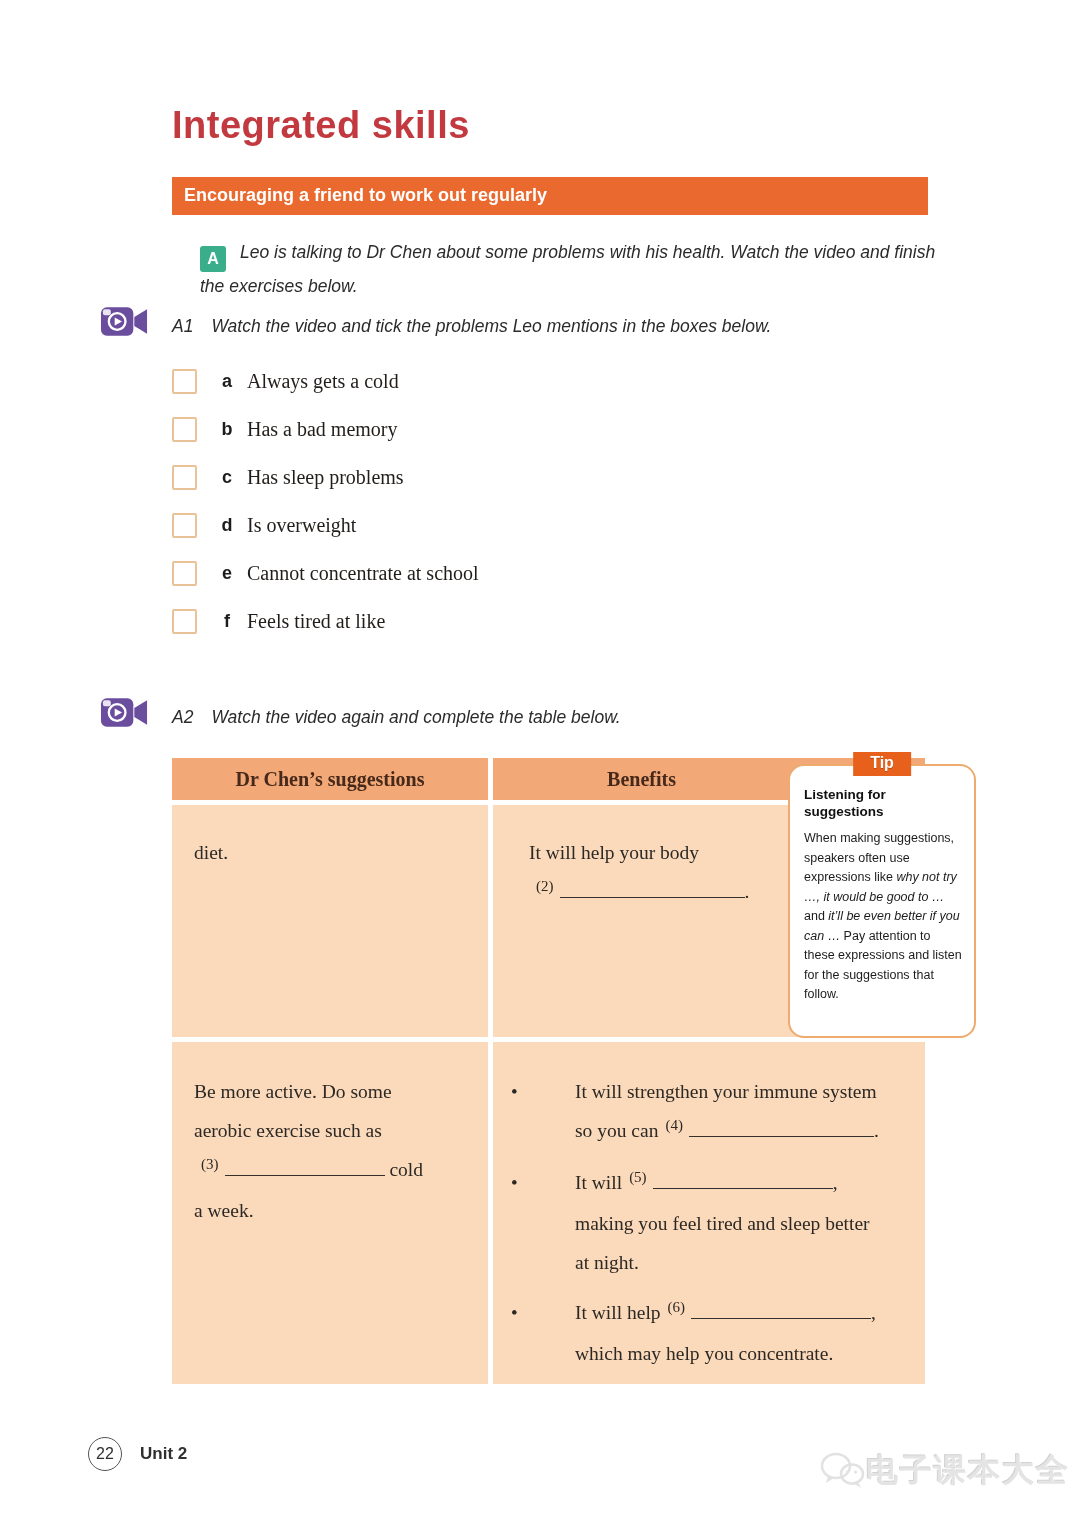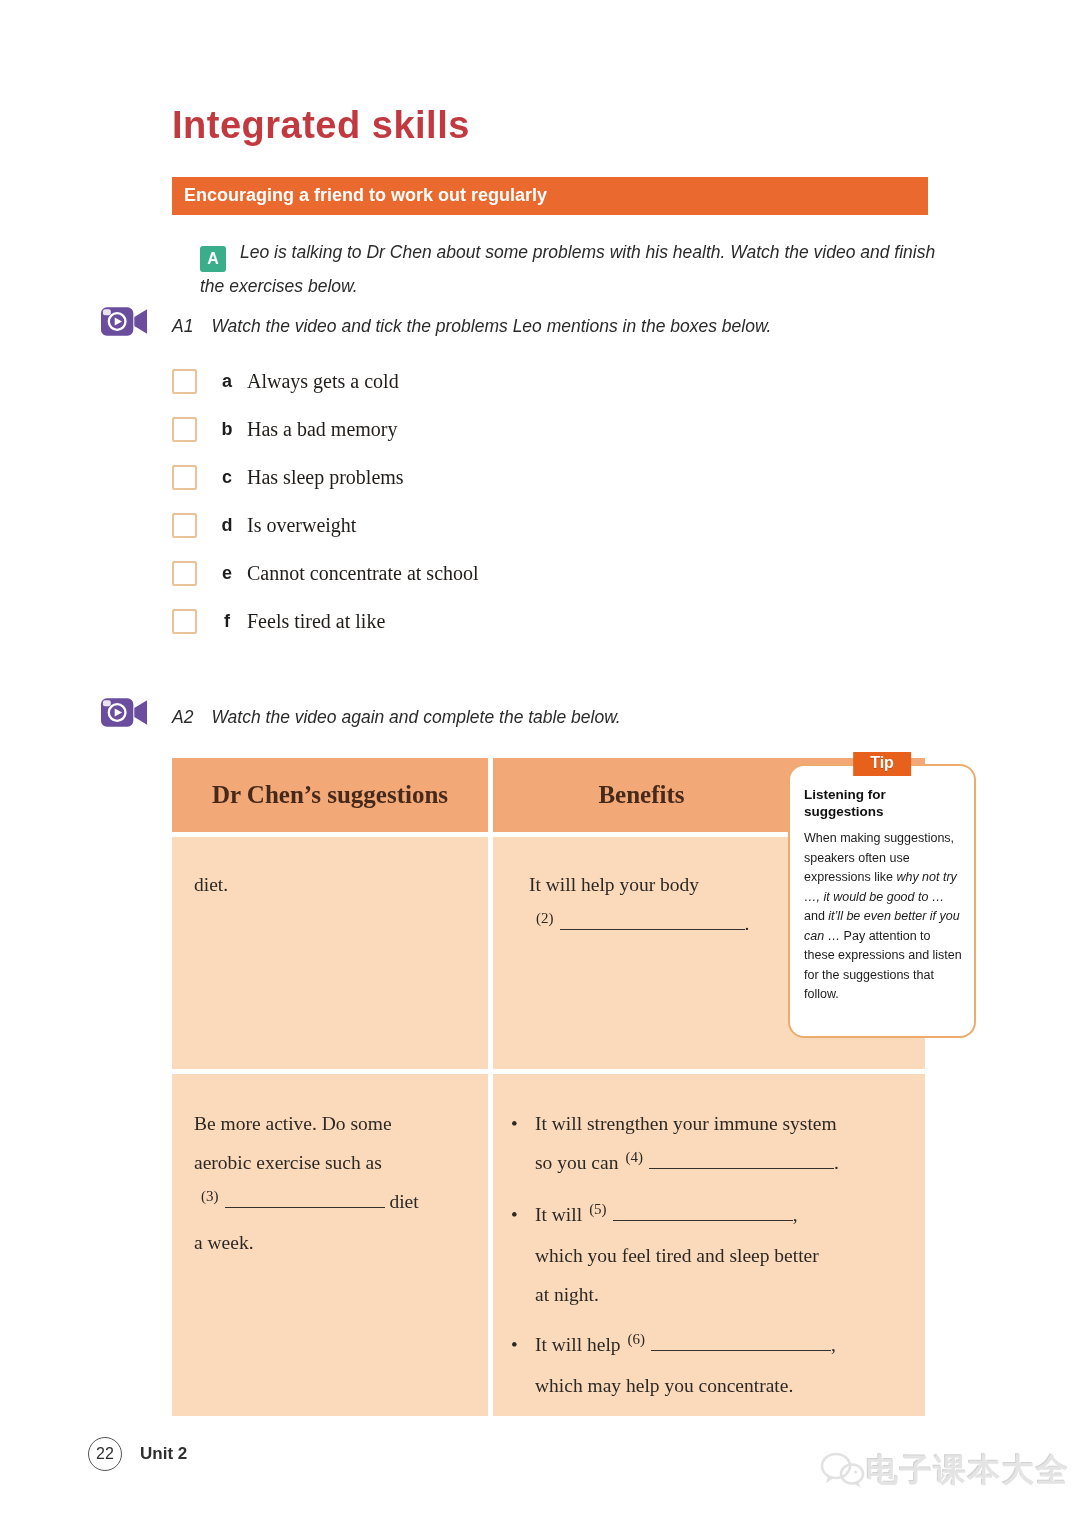--- a/index.html
+++ b/index.html
@@ -57,35 +57,35 @@
   .ckletter {
     font-family:"Liberation Sans", sans-serif; font-weight:bold;
     font-size:18px; width:28px; text-align:center; margin-left:16px; color:#1d1d1d;
   }
   .cktext { font-size:20px; color:#211d1a; margin-left:6px; }
 
   
   .tablewrap { position:absolute; left:172px; top:758px; width:753px; }
   .tgrid { display:grid; grid-template-columns:316px 1fr; gap:5px; }
   .th {
-    background:#f2a977; height:74px; display:flex; align-items:center;
-    justify-content:center; font-weight:bold; font-size:25px; color:#47291b;
+    background:#f2a977; height:42px; display:flex; align-items:center;
+    justify-content:center; font-weight:bold; font-size:20px; color:#47291b;
     box-sizing:border-box;
   }
   .th-right { padding-right:135px; }
   .td { background:#fbdabc; box-sizing:border-box; font-size:19.5px; color:#2c2824; }
   .td-r1 { height:232px; padding:28px 20px 0 22px; }
   .td-r1b { height:232px; padding:28px 150px 0 36px; }
   .td-r2 { height:342px; padding:30px 16px 0 22px; }
   .td-r2b { height:342px; padding:30px 26px 0 18px; }
   .tline { line-height:39px; }
   .sup { font-size:15px; position:relative; top:-7px; margin:0 6px 0 7px; }
   .blank { display:inline-block; border-bottom:1.5px solid #34302b; height:5px; }
   .w195 { width:195px; } .w185 { width:185px; } .w160 { width:160px; } .w180 { width:180px; }
-  .bullet { display:flex; margin-bottom:11px; }
+  .bullet { display:flex; margin-bottom:11px;gap:40px; }
   .bdot { width:24px; flex:0 0 auto; line-height:39px; font-size:19px; }
   .bdot::before { content:"\2022"; }
   .bbody { flex:1 1 auto; }
 
   
   .tip {
     position:absolute; left:616px; top:6px; width:188px; min-height:274px;
     background:#ffffff; border:2px solid #edab6e; border-radius:16px;
     box-sizing:border-box; z-index:5;
   }
@@ -201,42 +201,42 @@
         <div class="tline">It will help your body</div>
         <div class="tline">
           <span class="sup">(2)</span><span class="blank w185"></span><span>.</span>
         </div>
       </div>
 
       <div class="td td-r2">
         <div class="tline">Be more active. Do some</div>
         <div class="tline">aerobic exercise such as</div>
         <div class="tline">
-          <span class="sup">(3)</span><span class="blank w160"></span> <span>diet</span>
+          <span class="sup">(3)</span><span class="blank w160"></span> <span>cold</span>
         </div>
         <div class="tline">a week.</div>
       </div>
 
       <div class="td td-r2b">
         <div class="bullet">
           <span class="bdot"></span>
           <div class="bbody">
             <div class="tline">It will strengthen your immune system</div>
             <div class="tline">
               <span>so you can</span><span class="sup">(4)</span><span class="blank w185"></span><span>.</span>
             </div>
           </div>
         </div>
         <div class="bullet">
           <span class="bdot"></span>
           <div class="bbody">
             <div class="tline">
               <span>It will</span><span class="sup">(5)</span><span class="blank w180"></span><span>,</span>
             </div>
-            <div class="tline">which you feel tired and sleep better</div>
+            <div class="tline">making you feel tired and sleep better</div>
             <div class="tline">at night.</div>
           </div>
         </div>
         <div class="bullet">
           <span class="bdot"></span>
           <div class="bbody">
             <div class="tline">
               <span>It will help</span><span class="sup">(6)</span><span class="blank w180"></span><span>,</span>
             </div>
             <div class="tline">which may help you concentrate.</div>

